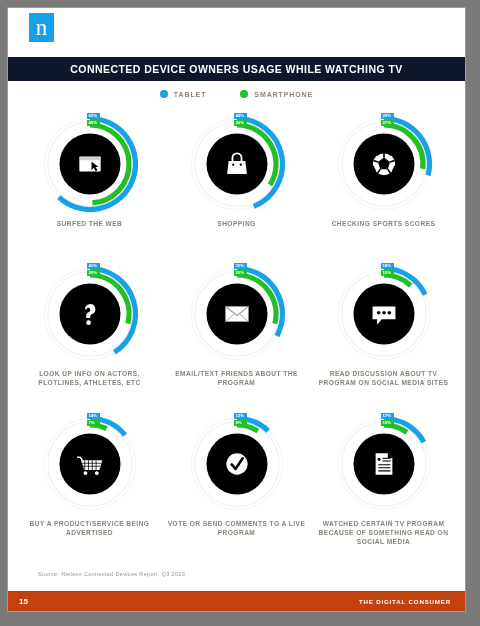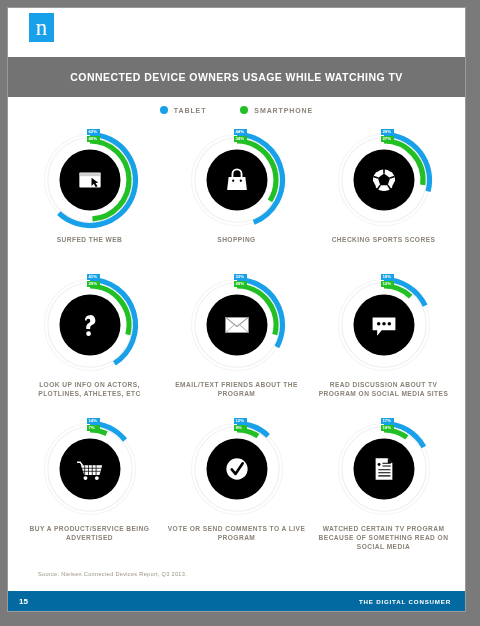--- a/index.html
+++ b/index.html
@@ -24,21 +24,21 @@
   
   .logo-band{height:49px;position:relative;flex:none;background:#fff;}
   .logo-sq{
     position:absolute;left:21px;top:5px;width:25px;height:29px;
     background:#18a0e8;color:#fff;
     font-family:"Liberation Serif", serif;
     font-size:23px;line-height:29px;text-align:center;
   }
   
   .title-bar{
-    flex:none;height:40px;background:#737373;color:#fff;
+    flex:none;height:24px;background:#0f172a;color:#fff;
     display:flex;align-items:center;justify-content:center;
   }
   .title-bar span{
     font-size:10.5px;font-weight:bold;letter-spacing:.45px;
   }
   
   .legend{
     flex:none;height:26px;display:flex;align-items:center;
     justify-content:center;gap:34px;background:#fff;
   }
@@ -78,21 +78,21 @@
     line-height:9px;color:#8a8378;max-width:140px;
   }
   
   .source{
     flex:none;height:34px;display:flex;align-items:center;
     padding-left:30px;box-sizing:border-box;
   }
   .source span{font-size:5.6px;color:#9b9387;letter-spacing:.3px;}
   
   .footer{
-    flex:none;height:20px;background:#0369a1;color:#fff;
+    flex:none;height:20px;background:#c2410c;color:#fff;
     display:flex;align-items:center;justify-content:space-between;
     padding:0 14px 0 11px;box-sizing:border-box;
   }
   .footer .pg{font-size:8px;font-weight:bold;}
   .footer .brand{font-size:6.2px;font-weight:bold;letter-spacing:.8px;}
 </style>
 </head>
 <body>
 
 <div class="viewport">

